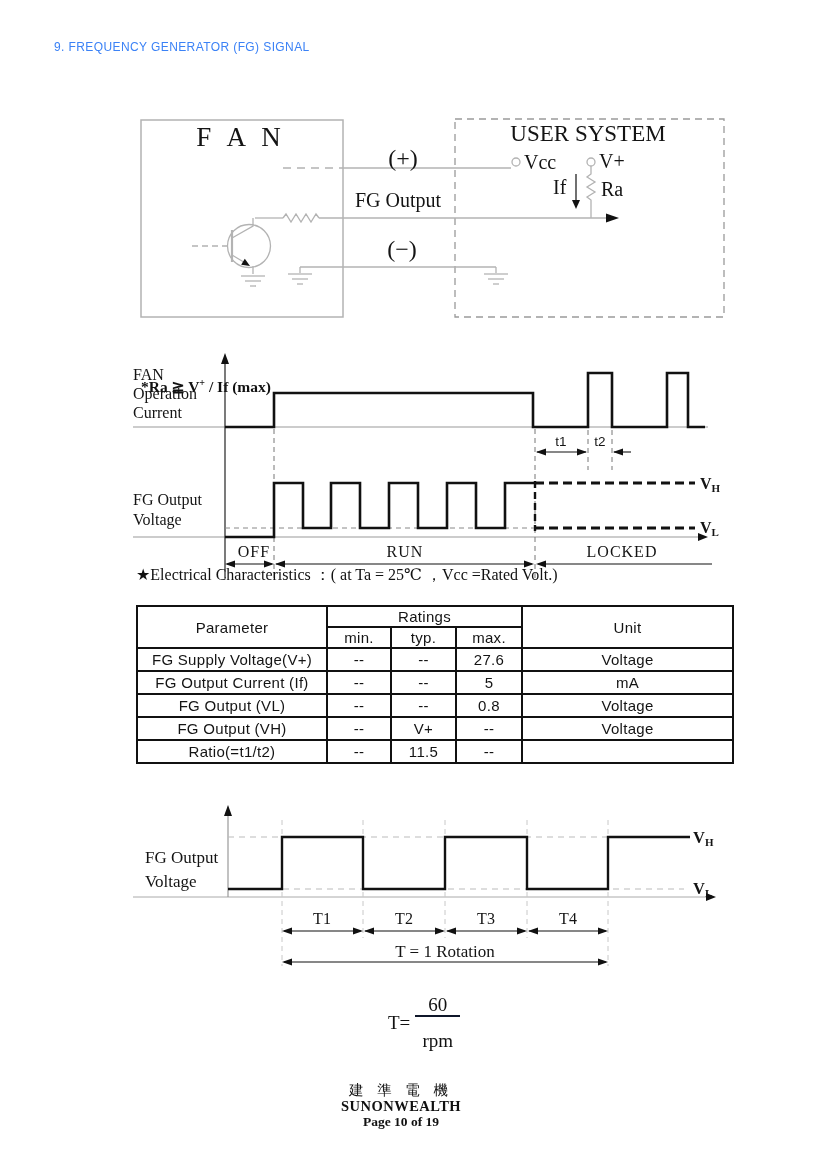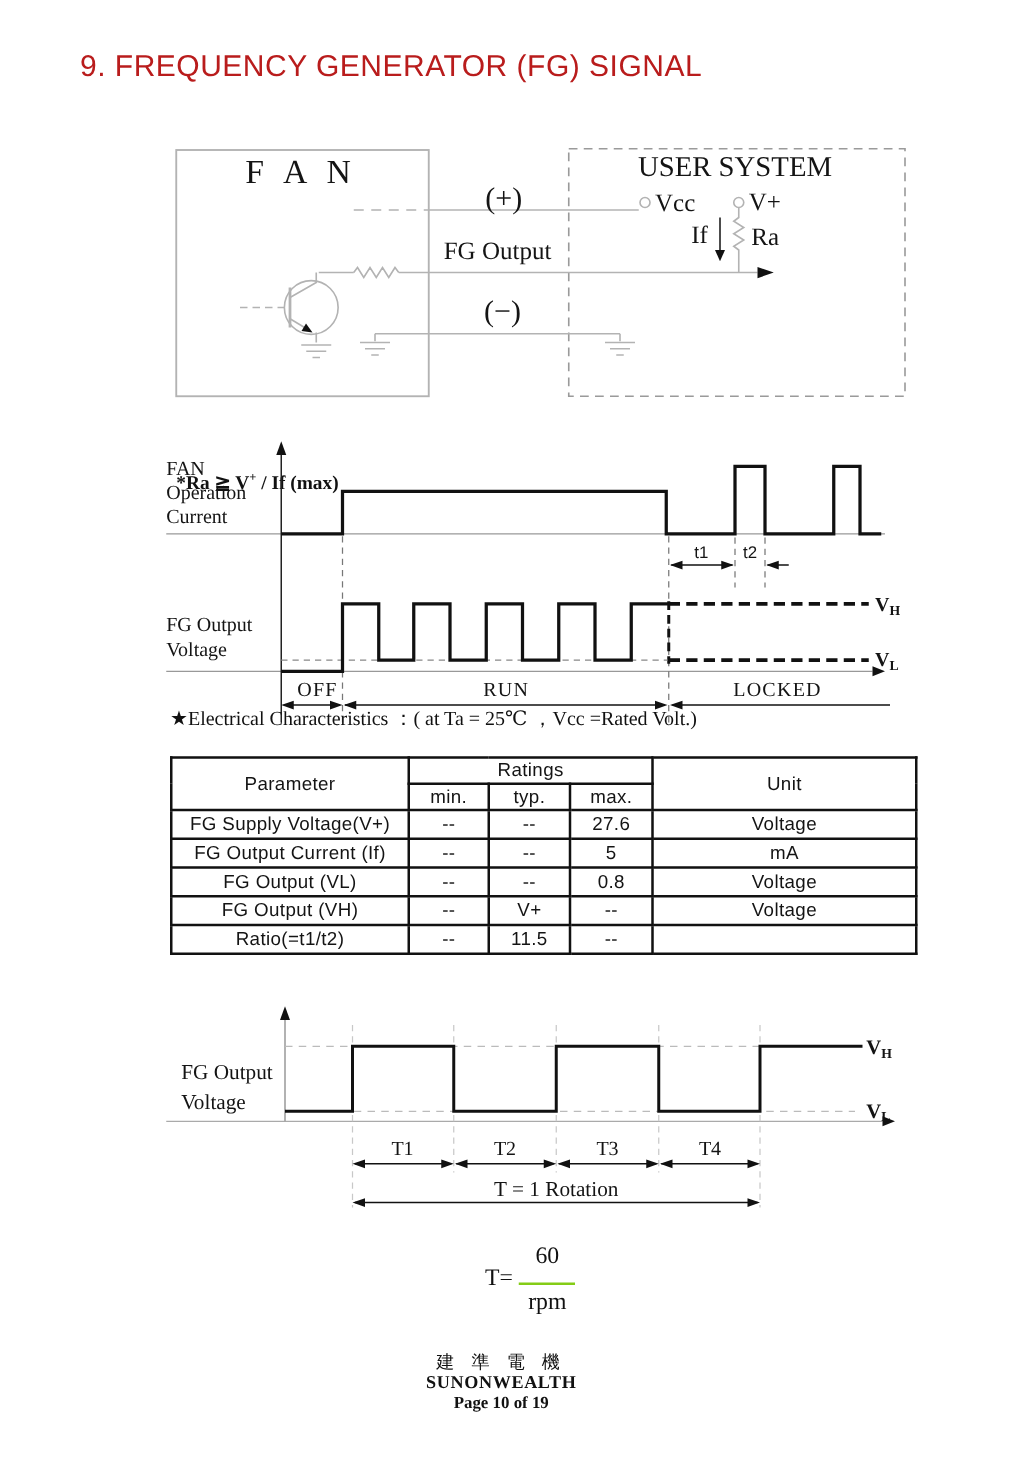--- a/index.html
+++ b/index.html
@@ -1,37 +1,37 @@
 <!DOCTYPE html>
 <html><head>
 <meta charset="utf-8">
 <style>
   html,body{margin:0;padding:0;background:#e8e8e8;}
   .page{position:relative;width:826px;height:1169px;background:#ffffff;margin:0 auto;
         font-family:"Liberation Serif","DejaVu Serif",serif;color:#111;overflow:hidden;}
   .abs{position:absolute;}
   .sans{font-family:"Liberation Sans","DejaVu Sans",sans-serif;}
-  .title{left:64px;top:40px;font-size:24px;letter-spacing:0.4px;color:#b91c1c;}
+  .title{left:54px;top:40px;font-size:12px;letter-spacing:0.4px;color:#3b82f6;}
   .ra-note{left:141px;top:340px;font-size:15.5px;font-weight:bold;margin-top:37px;}
   .ra-note sup{font-size:10px;}
   .ec-heading{left:136px;top:565px;font-size:16px;}
   
   .spec-table{left:136px;top:605px;border-collapse:collapse;table-layout:fixed;padding-left:10px;}
   .spec-table td,.spec-table th{border:2px solid #111;padding:0;text-align:center;
       font-family:"Liberation Sans","DejaVu Sans",sans-serif;font-size:15px;font-weight:normal;
       letter-spacing:0.3px;color:#141414;}
   .spec-table .hdr{height:21px;}
   .spec-table .body-row td{height:21px;}
   .col-param{width:188px;}.col-min{width:62px;}.col-typ{width:63px;margin-top:11px;}.col-max{width:64px;}.col-unit{width:209px;}
   
   .formula1{left:337px;top:976px;font-size:19px;}
   .formula2{left:388px;top:995px;display:flex;align-items:center;font-size:19px;}
   .frac{display:inline-block;margin-left:5px;text-align:center;}
-  .frac .num{display:block;padding:0 13px 12px 13px;border-bottom:2px solid #84cc16;line-height:19px;}
-  .frac .den{display:block;line-height:19px;padding-top:4px;}
+  .frac .num{display:block;padding:0 13px 1px 13px;border-bottom:2px solid #0f172a;line-height:19px;}
+  .frac .den{display:block;line-height:19px;padding-top:14px;}
   
   .footer{left:291px;top:1082px;width:220px;text-align:center;}
   .footer .cn{font-size:14.5px;letter-spacing:5px;line-height:16px;}
   .footer .en{font-size:14.5px;font-weight:bold;letter-spacing:0.5px;line-height:16px;}
   .footer .pg{font-size:13.5px;font-weight:bold;line-height:16px;}
   svg text{fill:#141414;}
 </style>
 </head>
 <body>
 

